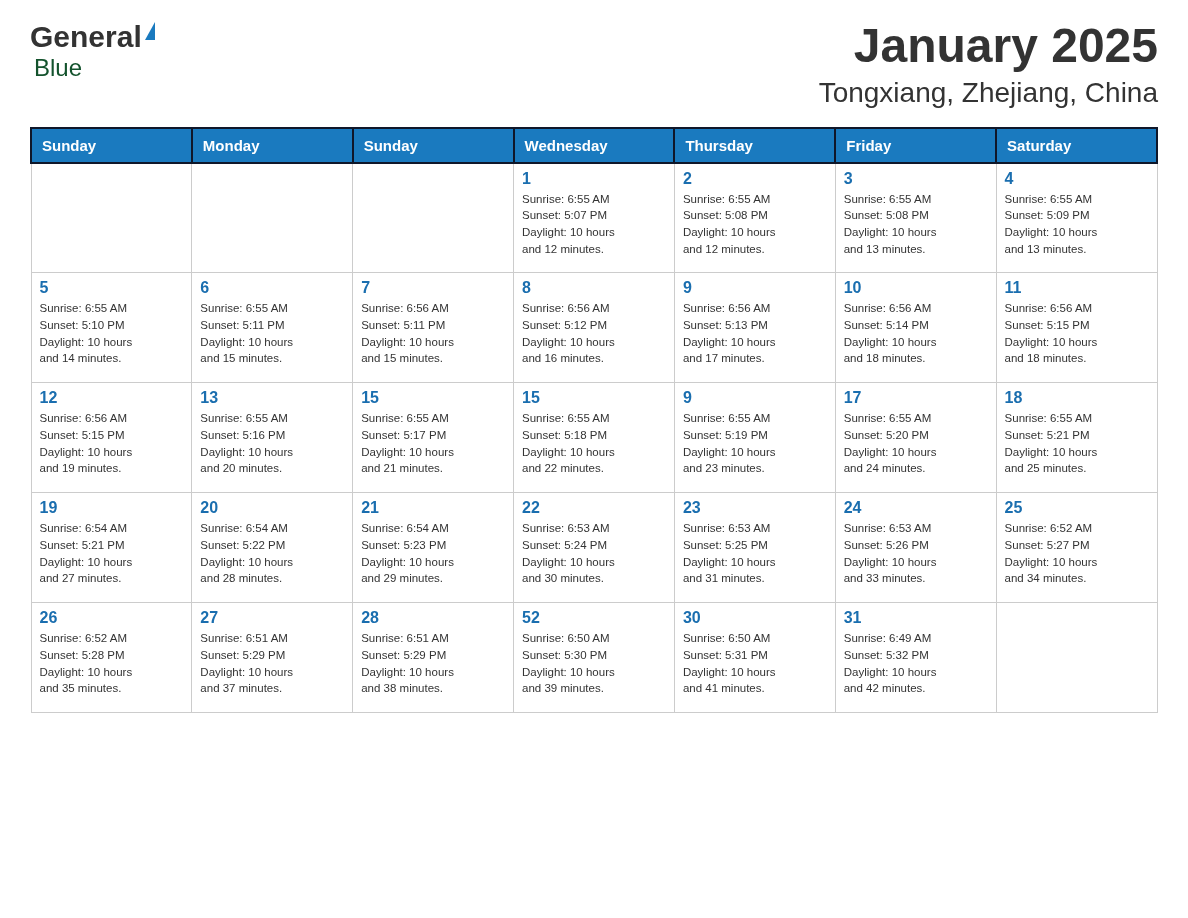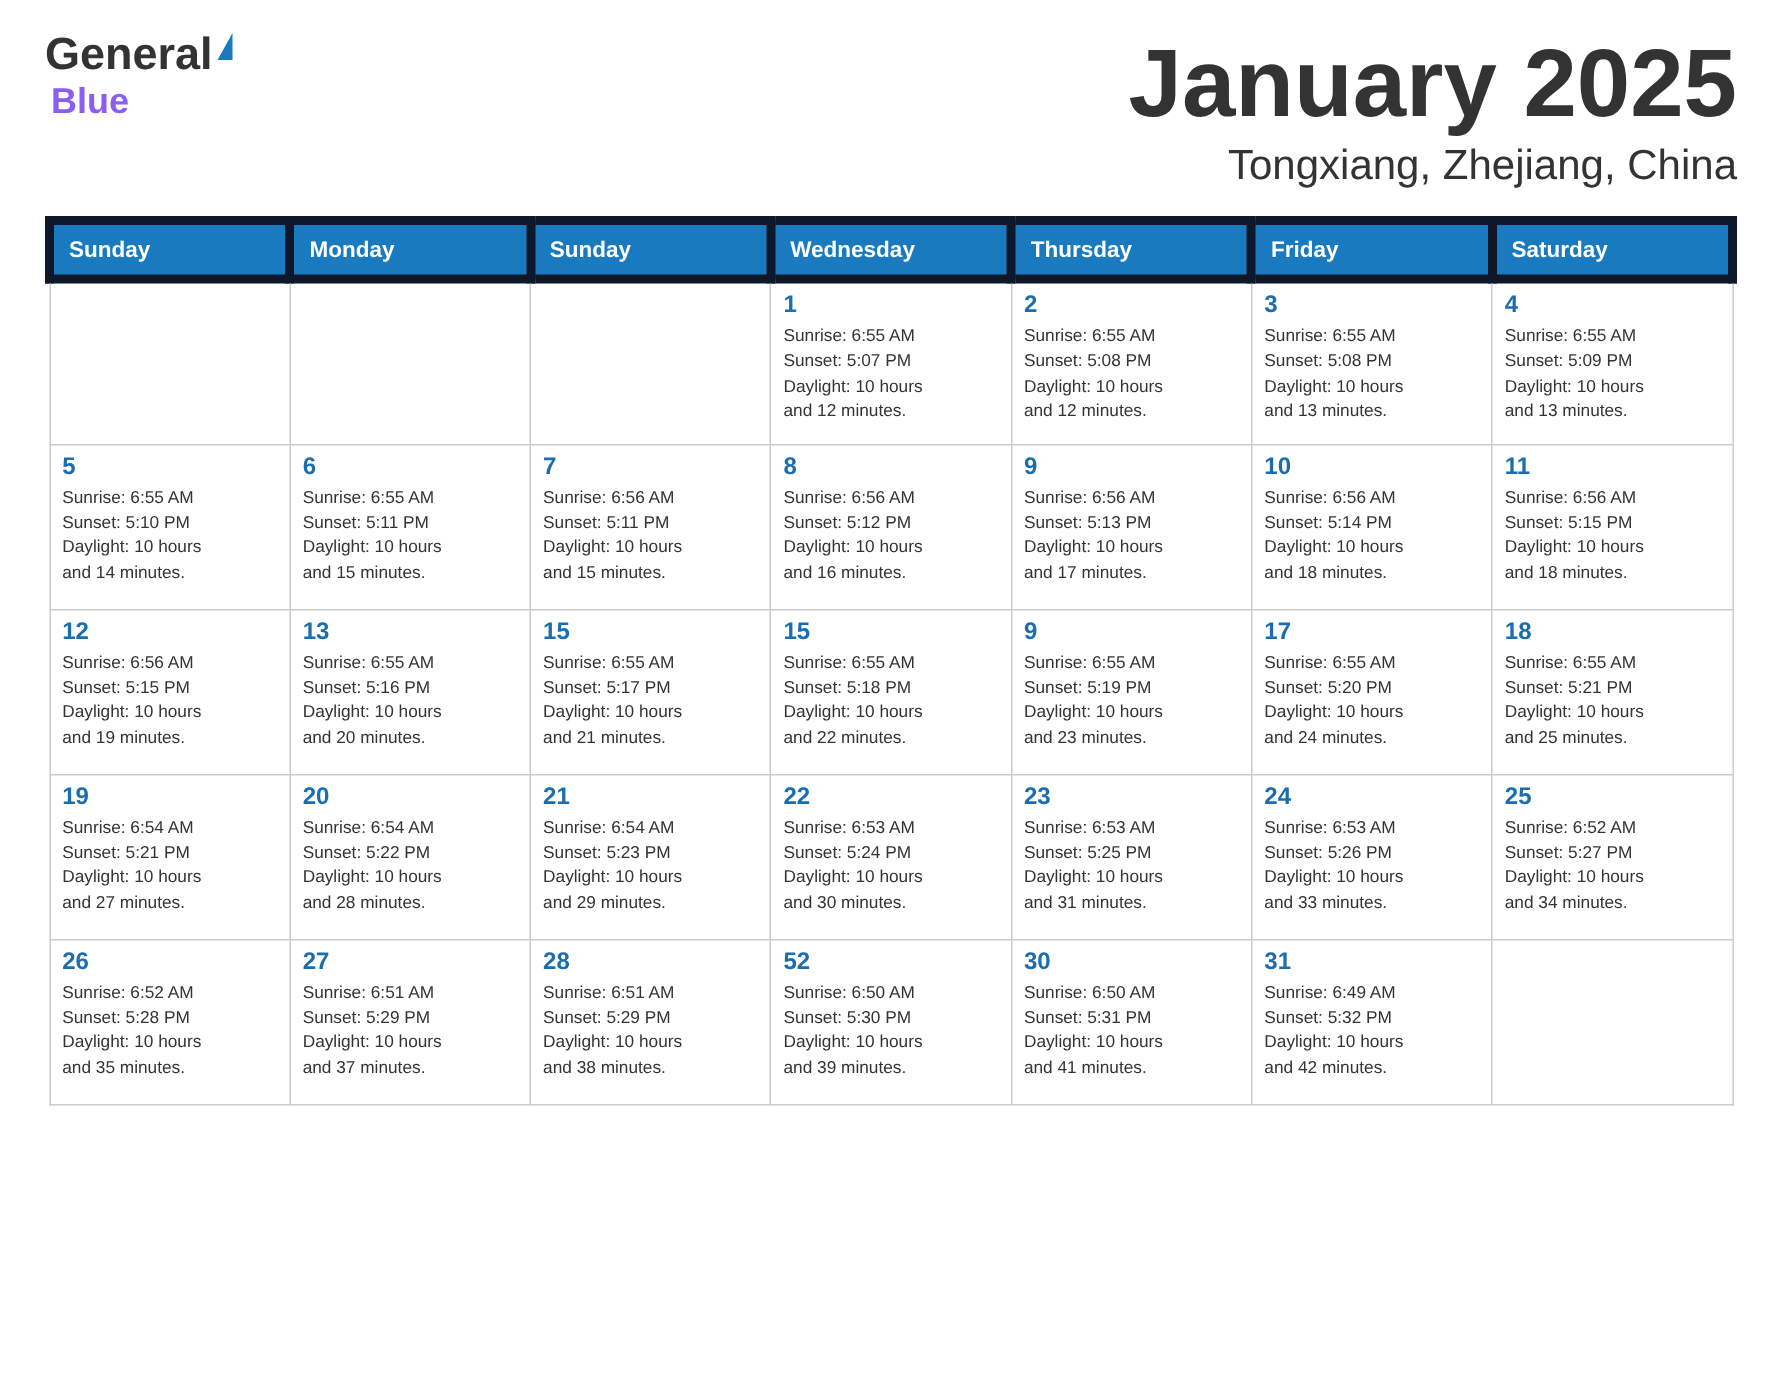--- a/index.html
+++ b/index.html
@@ -19,21 +19,21 @@
     }
     .logo {
       display: flex;
       flex-direction: column;
       align-items: flex-start;
     }
     .title-area {
       text-align: right;
     }
     .month-title {
-      font-size: 64px;
+      font-size: 48px;
       font-weight: bold;
       color: #333;
       line-height: 1.1;
     }
     .location-title {
       font-size: 28px;
       color: #333;
       margin-top: 4px;
     }
     .calendar {
@@ -41,21 +41,21 @@
       border-collapse: collapse;
       table-layout: fixed;
     }
     .calendar thead th {
       background-color: #1a7abf;
       color: #fff;
       font-size: 15px;
       font-weight: bold;
       padding: 8px 10px;
       text-align: left;
-      border: 6px solid #0f172a;
+      border: 2px solid #0f172a;
     }
     .calendar tbody td {
       vertical-align: top;
       border: 1px solid #ccc;
       padding: 6px 8px;
       min-height: 90px;
       height: 110px;
     }
     .day-number {
       font-size: 16px;
@@ -78,21 +78,21 @@
   </style>
 </head>
 <body>
 
 <div class="header">
   <div class="logo">
     <div style="display:flex; align-items:flex-start;">
       <span style="font-size:30px; font-weight:bold; color:#333; font-family: Arial, sans-serif;">General</span>
       <span style="display:inline-block; width:0; height:0; border-left:10px solid transparent; border-right:0; border-bottom:18px solid #1a7abf; margin-left:3px; position:relative; top:2px;"></span>
     </div>
-    <span style="font-size:24px; font-weight:bold; color:#8b5cf6; margin-left:4px; font-family: Arial, sans-serif;">Blue</span>
+    <span style="font-size:24px; font-weight:normal; color:#14532d; margin-left:4px; font-family: Arial, sans-serif;">Blue</span>
   </div>
   <div class="title-area">
     <div class="month-title">January 2025</div>
     <div class="location-title">Tongxiang, Zhejiang, China</div>
   </div>
 </div>
 
 <table class="calendar">
   <thead>
     <tr>

